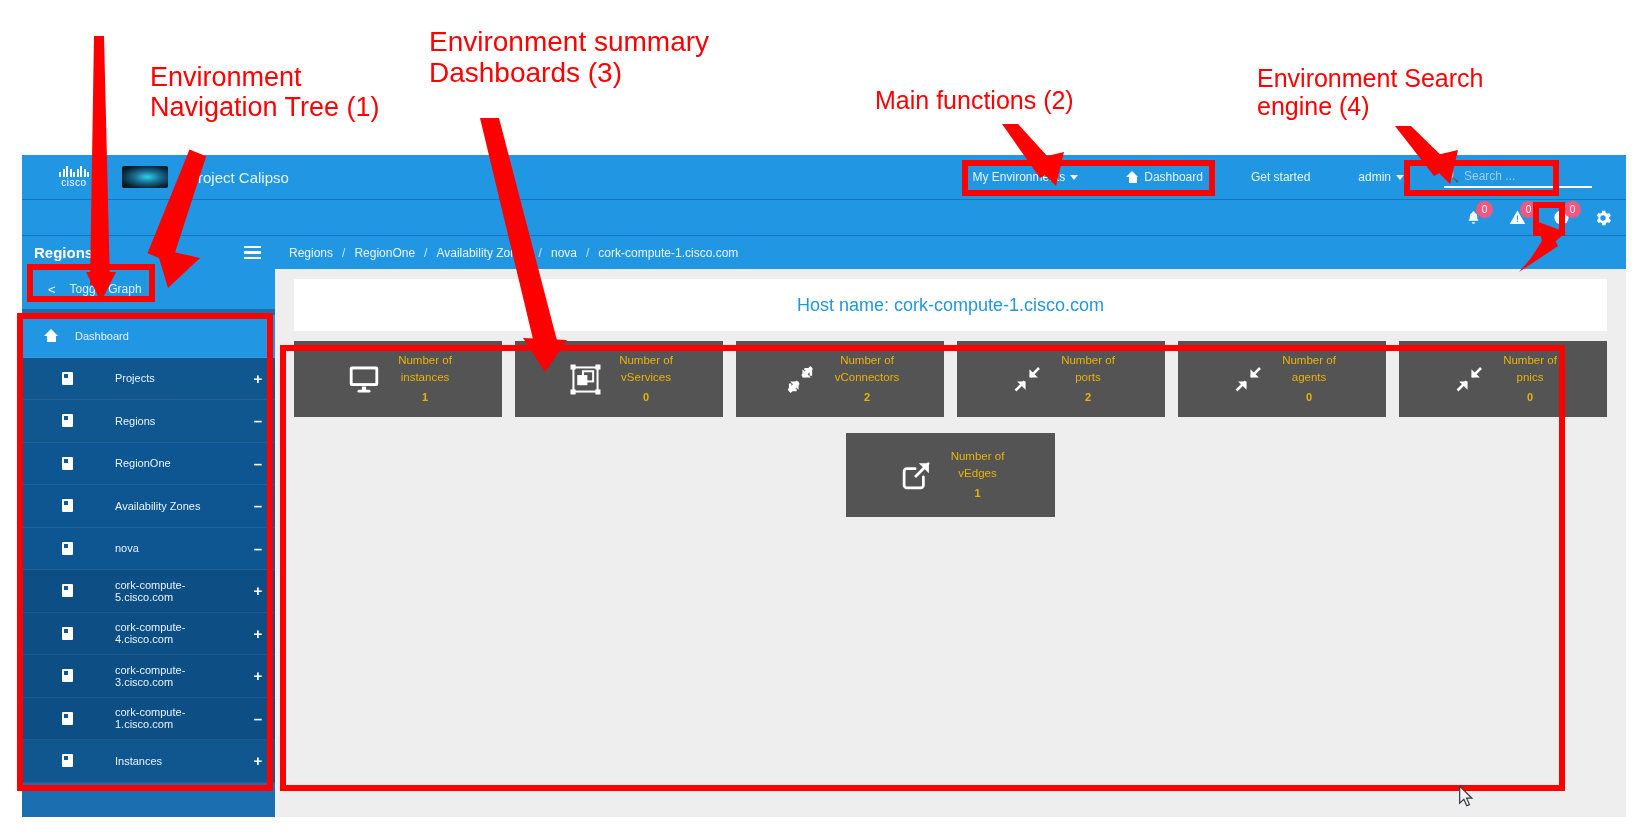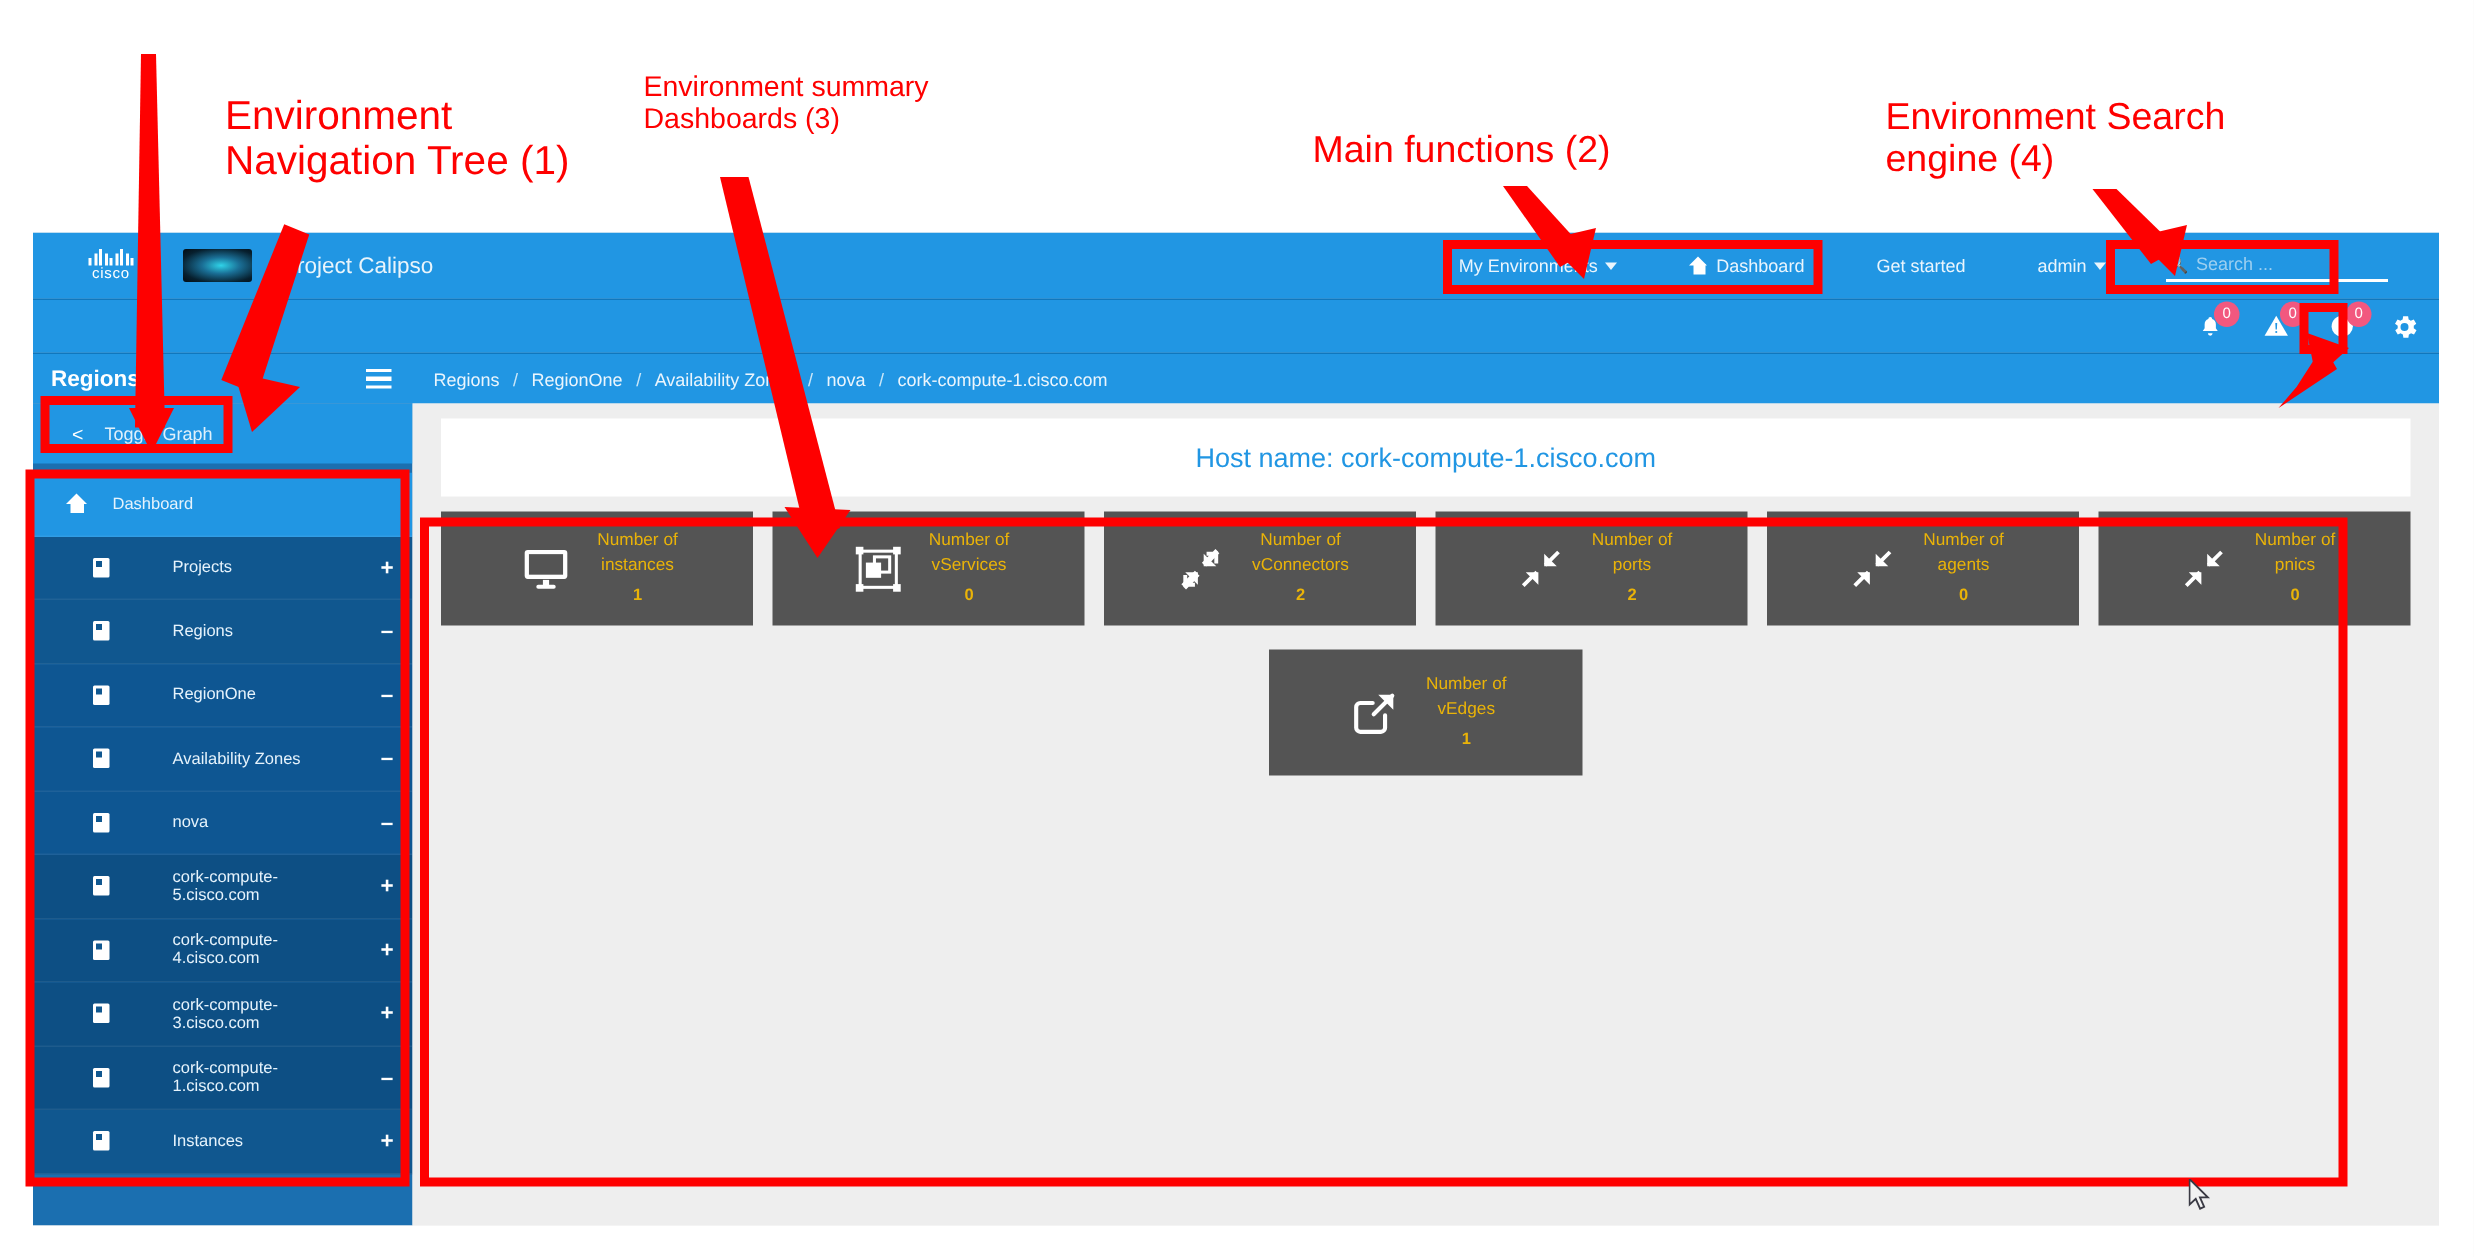--- a/index.html
+++ b/index.html
@@ -130,21 +130,21 @@
   .tile-ico { width:40px; height:40px; flex:none; display:flex; align-items:center; justify-content:center; }
   .tile-text { text-align:center; font-size:11.5px; line-height:1.55; }
   .tile-text .num { font-weight:bold; font-size:11px; margin-top:2px; }
   .tilerow2 { display:flex; justify-content:center; margin-top:16px; }
   .tilerow2 .tile { flex:none; width:209px; height:84px; }
 
   
   .anno { position:absolute; color:#fe0000; font-family:"Liberation Sans", sans-serif; font-weight:normal; line-height:1.12; white-space:pre; }
   .anno.t1 { left:18px; top:2px; font-size:28px; }
   .anno.t2 { left:150px; top:62px; font-size:27px; }
-  .anno.t3 { left:429px; top:48px; font-size:19px; }
+  .anno.t3 { left:429px; top:26px; font-size:28px; }
   .anno.t4 { left:875px; top:86px; font-size:25px; }
   .anno.t5 { left:1257px; top:64px; font-size:25px; }
   .anno.t6 { left:1228px; top:275px; font-size:26px; }
 
   .box { position:absolute; border:6px solid #fe0000; }
   .b-nav   { left:17px;  top:313px; width:256px; height:478px; }
   .b-toggle{ left:27px;  top:264px; width:128px; height:38px; }
   .b-dash  { left:280px; top:345px; width:1285px; height:446px; }
   .b-main  { left:962px; top:160px; width:253px; height:36px; }
   .b-srch  { left:1404px;top:160px; width:155px; height:36px; }

